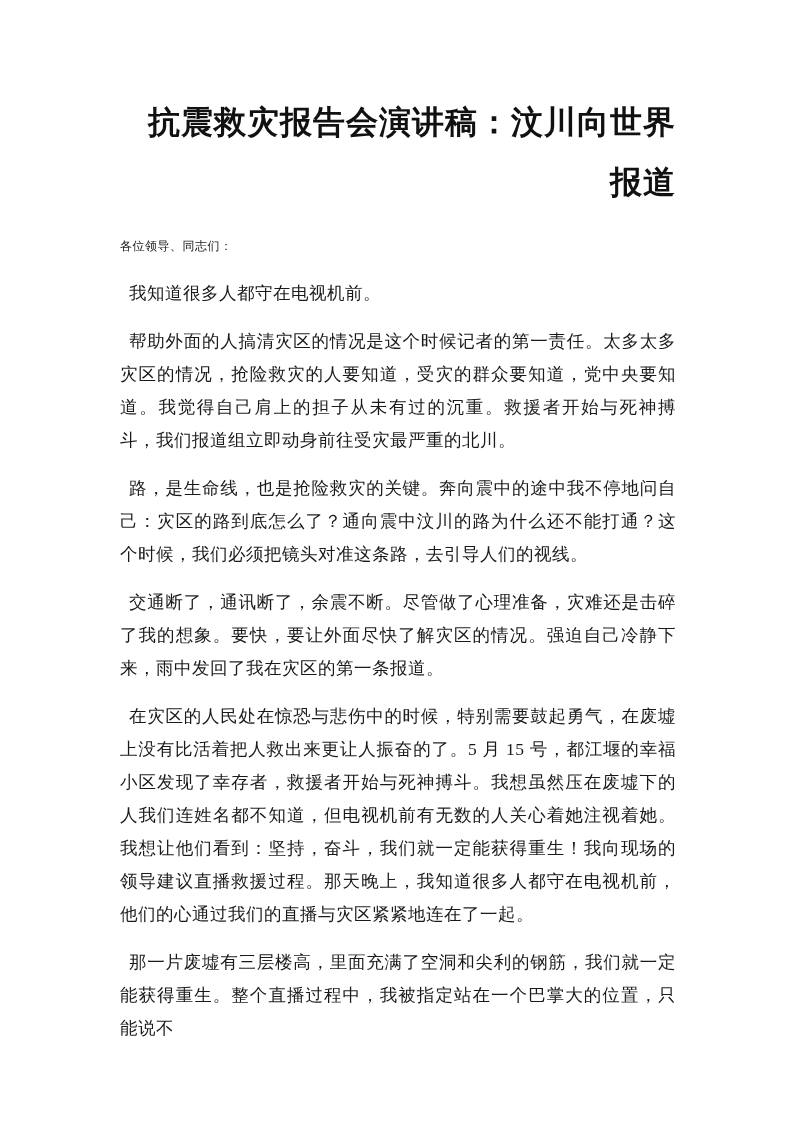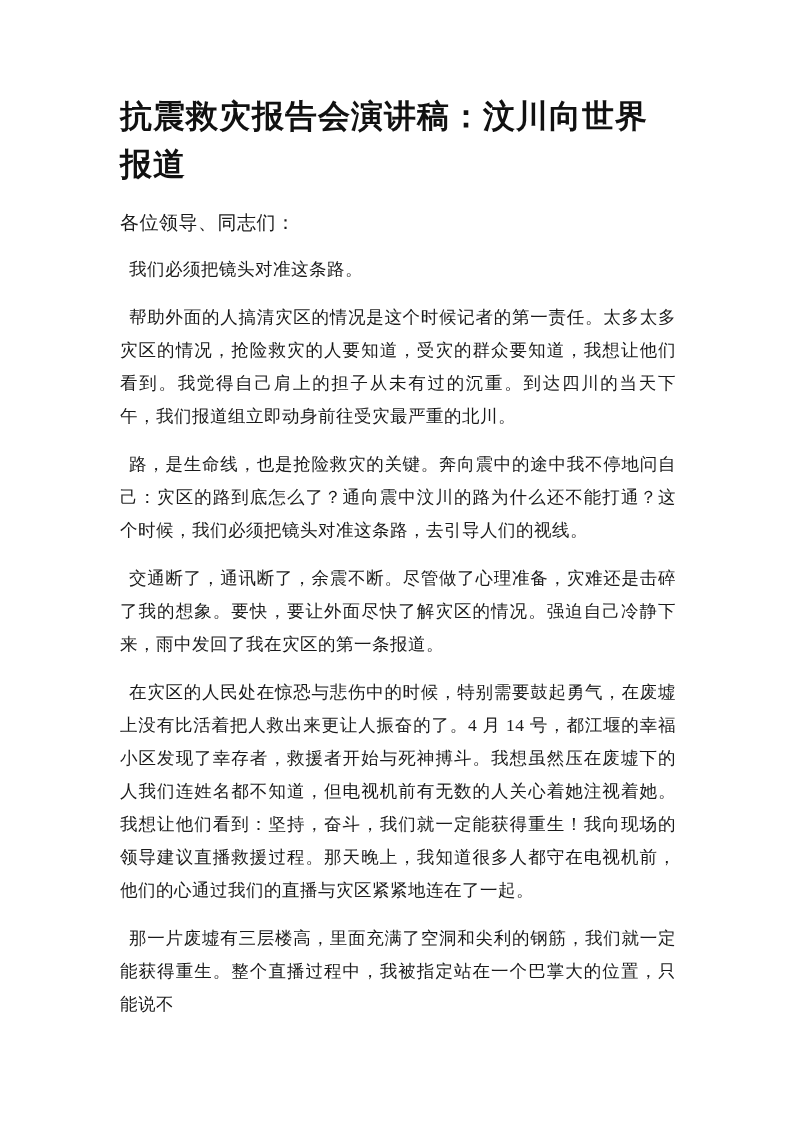--- a/index.html
+++ b/index.html
@@ -13,29 +13,29 @@
     height: 1122px;
     box-sizing: border-box;
     background: #ffffff;
     color: #1a1a1a;
     padding: 92px 117px 0 120px;
     font-family: "Liberation Serif", "DejaVu Serif", serif;
     overflow: hidden;
   }
   .doc-title {
     font-size: 32px;
-    line-height: 48px;
+    line-height: 60px;
     font-weight: 700;
-    text-align: left;
+    text-align: right;
     letter-spacing: 1px;
     margin: 0 0 18px 0;
     color: #111111;
   }
   .salutation {
-    font-size: 19px;
+    font-size: 12px;
     line-height: 33px;
     letter-spacing: 0.5px;
     margin: 0 0 14px 0;
     text-indent: 0;
   }
   .para {
     font-size: 17.5px;
     line-height: 33px;
     letter-spacing: 0.5px;
     text-align: justify;
@@ -48,24 +48,24 @@
   }
 </style>
 </head>
 <body>
 
 <div class="page">
   <h1 class="doc-title">抗震救灾报告会演讲稿：汶川向世界报道</h1>
 
   <div class="salutation">各位领导、同志们：</div>
 
-  <p class="para">我们必须把镜头对准这条路。</p>
+  <p class="para">我知道很多人都守在电视机前。</p>
 
-  <p class="para">帮助外面的人搞清灾区的情况是这个时候记者的第一责任。太多太多灾区的情况，抢险救灾的人要知道，受灾的群众要知道，我想让他们看到。我觉得自己肩上的担子从未有过的沉重。到达四川的当天下午，我们报道组立即动身前往受灾最严重的北川。</p>
+  <p class="para">帮助外面的人搞清灾区的情况是这个时候记者的第一责任。太多太多灾区的情况，抢险救灾的人要知道，受灾的群众要知道，党中央要知道。我觉得自己肩上的担子从未有过的沉重。救援者开始与死神搏斗，我们报道组立即动身前往受灾最严重的北川。</p>
 
   <p class="para">路，是生命线，也是抢险救灾的关键。奔向震中的途中我不停地问自己：灾区的路到底怎么了？通向震中汶川的路为什么还不能打通？这个时候，我们必须把镜头对准这条路，去引导人们的视线。</p>
 
   <p class="para">交通断了，通讯断了，余震不断。尽管做了心理准备，灾难还是击碎了我的想象。要快，要让外面尽快了解灾区的情况。强迫自己冷静下来，雨中发回了我在灾区的第一条报道。</p>
 
-  <p class="para">在灾区的人民处在惊恐与悲伤中的时候，特别需要鼓起勇气，在废墟上没有比活着把人救出来更让人振奋的了。4 月 14 号，都江堰的幸福小区发现了幸存者，救援者开始与死神搏斗。我想虽然压在废墟下的人我们连姓名都不知道，但电视机前有无数的人关心着她注视着她。我想让他们看到：坚持，奋斗，我们就一定能获得重生！我向现场的领导建议直播救援过程。那天晚上，我知道很多人都守在电视机前，他们的心通过我们的直播与灾区紧紧地连在了一起。</p>
+  <p class="para">在灾区的人民处在惊恐与悲伤中的时候，特别需要鼓起勇气，在废墟上没有比活着把人救出来更让人振奋的了。5 月 15 号，都江堰的幸福小区发现了幸存者，救援者开始与死神搏斗。我想虽然压在废墟下的人我们连姓名都不知道，但电视机前有无数的人关心着她注视着她。我想让他们看到：坚持，奋斗，我们就一定能获得重生！我向现场的领导建议直播救援过程。那天晚上，我知道很多人都守在电视机前，他们的心通过我们的直播与灾区紧紧地连在了一起。</p>
 
   <p class="para">那一片废墟有三层楼高，里面充满了空洞和尖利的钢筋，我们就一定能获得重生。整个直播过程中，我被指定站在一个巴掌大的位置，只能说不</p>
 </div>
 
 </body></html>

